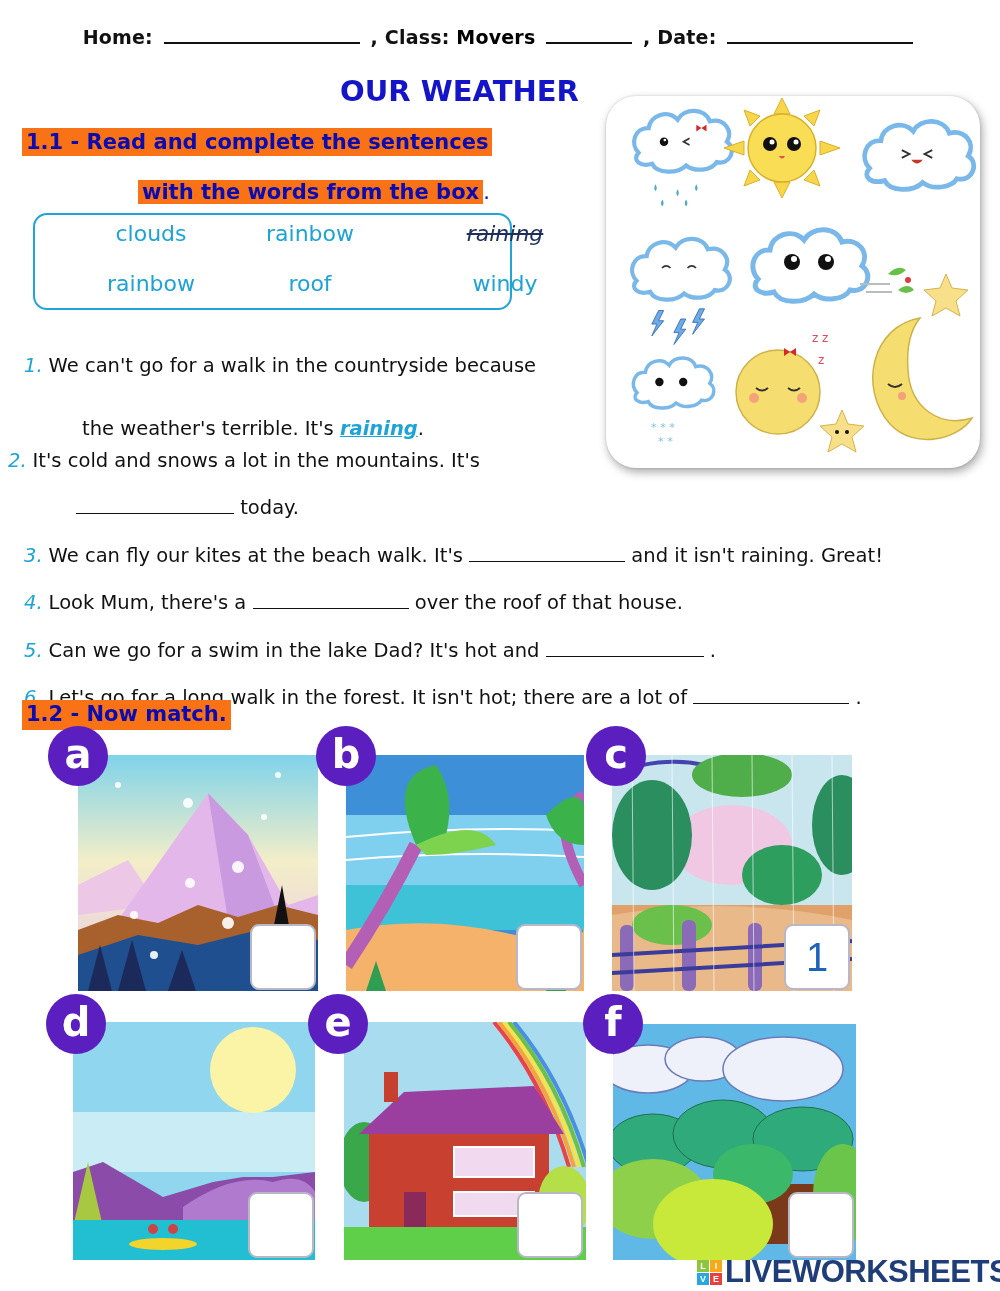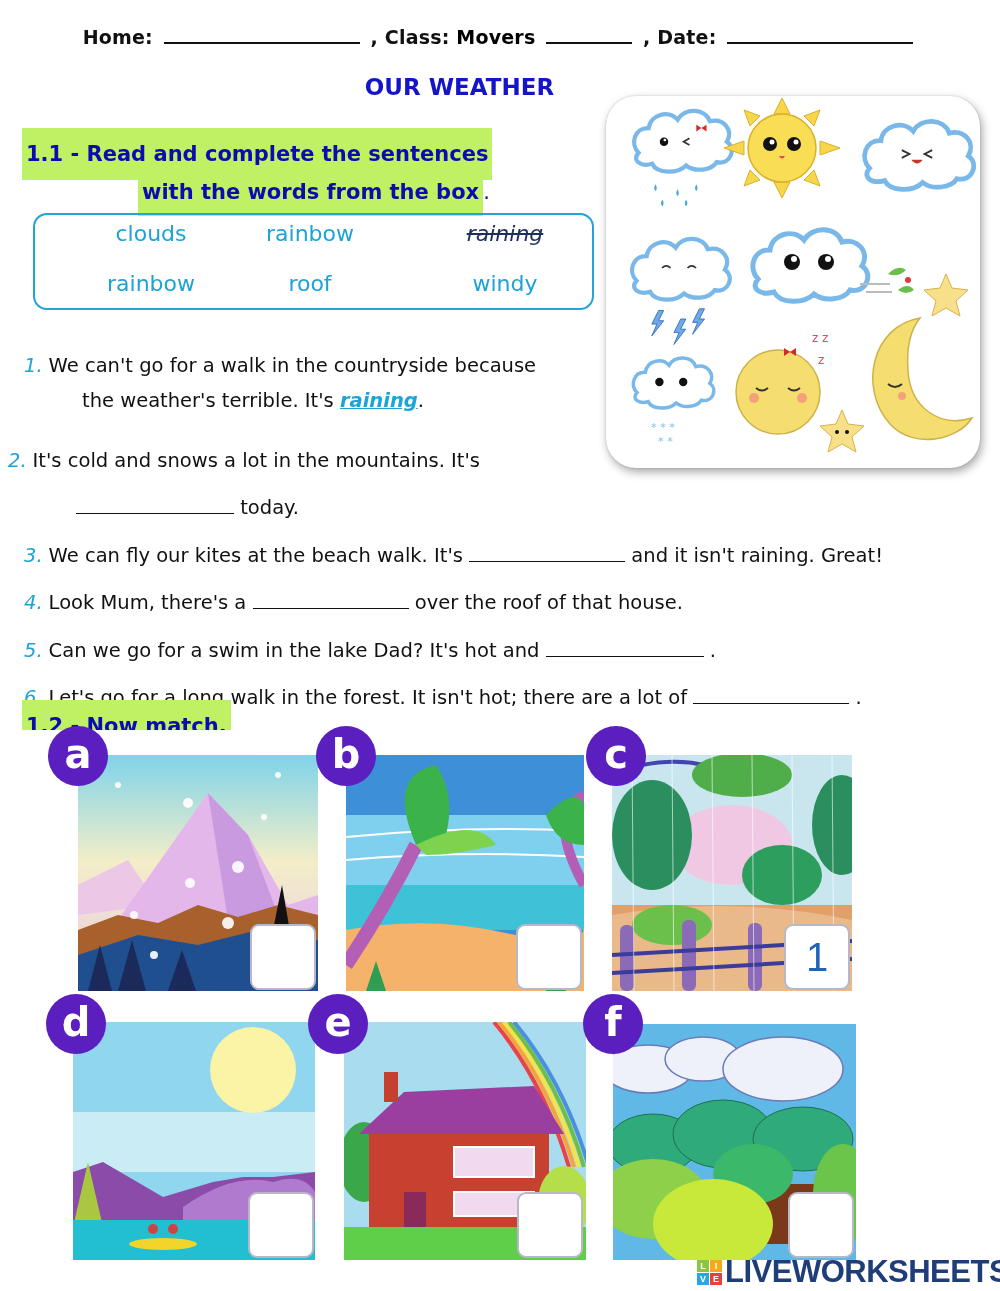--- a/index.html
+++ b/index.html
@@ -6,27 +6,27 @@
   html, body { width: 1000px; height: 1291px; background: #ffffff; overflow: hidden; }
   body { position: relative; font-family: "DejaVu Sans", sans-serif; color: #111; }
 
   .abs { position: absolute; }
 
   
   .header-line { left: 0; top: 26px; width: 1000px; text-align: center; font-size: 19px; font-weight: bold; letter-spacing: 0.2px; }
   .header-line .blank { display: inline-block; border-bottom: 2px solid #111; height: 18px; vertical-align: baseline; margin: 0 4px; }
   .header-line .accent { color: #000000; }
 
-  .title { left: 0; top: 74px; width: 916px; padding-left: 3px; text-align: center; font-size: 23px; font-weight: bold; color: #1414c8; }
-
-  
-  .sect { font-size: 21px; font-weight: bold; color: #0b0bb0; background: #bef264; padding: 12px 4px; line-height: 28px; white-space: nowrap; }
-
-  
-  .word-box { left: 33px; top: 213px; width: 561px; height: 97px; border: 2.5px solid #22a4d8; border-radius: 14px; }
+  .title { left: 0; top: 74px; width: 916px; padding-left: 3px; text-align: center; font-size: 29px; font-weight: bold; color: #1414c8; }
+
+  
+  .sect { font-size: 21px; font-weight: bold; color: #0b0bb0; background: #f97316; padding: 0 4px; line-height: 28px; white-space: nowrap; }
+
+  
+  .word-box { left: 33px; top: 213px; width: 479px; height: 97px; border: 2.5px solid #22a4d8; border-radius: 14px; }
   .word { position: absolute; font-size: 22px; color: #1ea3d6; text-align: center; width: 170px; }
   .word.used { color: #1d2f5a; font-style: italic; text-decoration: line-through; }
 
   
   .sentence { font-size: 19.5px; color: #111; white-space: nowrap; line-height: 26px; margin-top: 32px; }
   .num { color: #1ea3d6; font-style: italic; margin-right: 6px; }
   .blank-line { display: inline-block; border-bottom: 1.5px solid #111; height: 18px; vertical-align: baseline; }
   .answer { color: #1ea3d6; font-weight: bold; font-style: italic; text-decoration: underline; }
 
   
@@ -68,21 +68,21 @@
   <div class="word" style="left:190px; top:6px;">rainbow</div>
   <div class="word used" style="left:385px; top:6px;">raining</div>
   <div class="word" style="left:31px; top:56px;">rainbow</div>
   <div class="word" style="left:190px; top:56px;">roof</div>
   <div class="word" style="left:385px; top:56px;">windy</div>
 </div>
 
 <div class="abs sentence" style="left:24px; top:321px;">
   <span class="num">1.</span><span>We can't go for a walk in the countryside because</span>
 </div>
-<div class="abs sentence" style="left:82px; top:356px;">
+<div class="abs sentence" style="left:82px; top:384px;">
   <span>the weather's terrible. It's </span><span class="answer">raining</span><span>.</span>
 </div>
 
 <div class="abs sentence" style="left:8px; top:416px;">
   <span class="num">2.</span><span>It's cold and snows a lot in the mountains. It's</span>
 </div>
 <div class="abs sentence" style="left:76px; top:463px;">
   <span class="blank-line" style="width:158px"></span><span> today.</span>
 </div>
 

